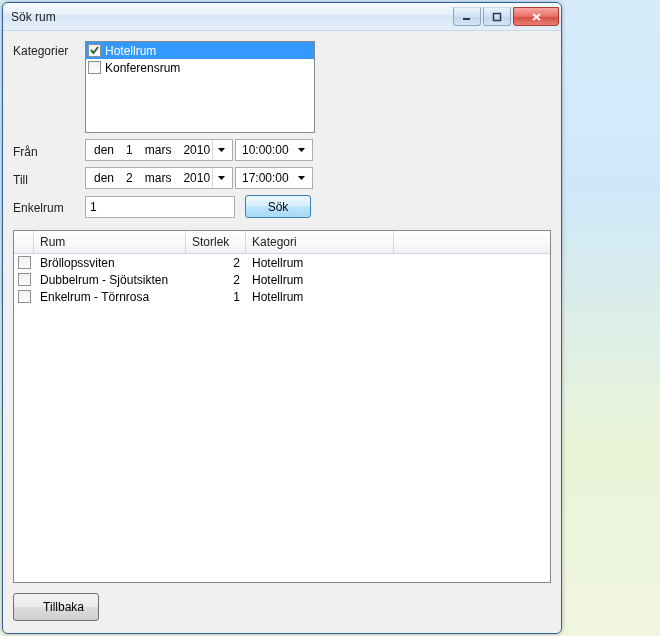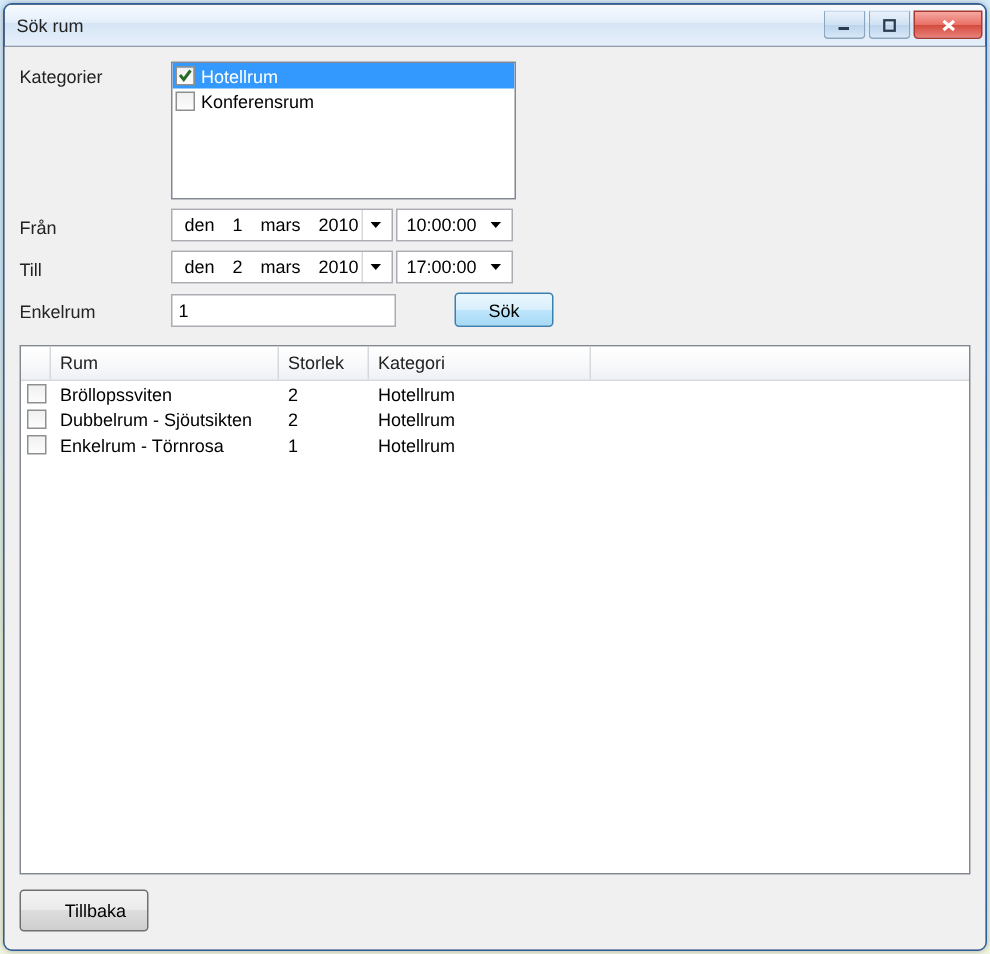--- a/index.html
+++ b/index.html
@@ -9,24 +9,24 @@
     font-family: "Segoe UI", Tahoma, sans-serif;
     font-size: 12px;
     background: linear-gradient(to bottom, #d7ecfb 0%, #cfe8f9 30%, #eaf4d8 70%, #f0f5e0 100%);
     width: 660px;
     height: 636px;
     overflow: hidden;
   }
   .window {
     position: absolute;
     top: 2px; left: 2px;
-    width: 656px; height: 632px;
+    width: 560px; height: 632px;
     border: 1px solid #2e5f9e;
     border-radius: 6px;
-    background: #0f172a;
+    background: #86efac;
     box-shadow: 0 0 4px rgba(0,0,0,0.3);
     display: flex;
     flex-direction: column;
   }
   .titlebar {
     height: 28px;
     border-radius: 5px 5px 0 0;
     background: linear-gradient(to bottom, #f7fbff 0%, #e4eef9 45%, #d5e5f5 46%, #e6f0fa 100%);
     display: flex;
     align-items: center;
@@ -56,21 +56,21 @@
   }
   .win-btn svg { display: block; }
   .client {
     flex: 1;
     background: #f0f0f0;
     border-radius: 0 0 5px 5px;
     padding: 10px 10px 12px 10px;
     display: flex;
     flex-direction: column;
   }
-  .form-row { display: flex; align-items: flex-start; margin-bottom: 6px; gap: 29px; }
+  .form-row { display: flex; align-items: flex-start; margin-bottom: 6px; }
   .form-label { width: 72px; padding-top: 3px; color: #222; }
   .category-box {
     width: 230px; height: 92px;
     border: 1px solid #828790;
     background: #fff;
     overflow: auto;
   }
   .cat-item {
     display: flex; align-items: center;
     height: 17px;
@@ -150,21 +150,21 @@
   }
   .gh {
     display: flex; align-items: center;
     padding: 0 6px;
     border-right: 1px solid #d5d8dc;
     color: #222;
   }
   .gh:last-child { border-right: none; }
   .col-chk { width: 20px; padding: 0; }
   .col-room { width: 152px; }
-  .col-size { width: 60px; }
+  .col-size { width: 60px; text-align: right; }
   .col-cat { width: 148px; }
   .col-fill { flex: 1; }
   .grid-body { flex: 1; overflow: auto; }
   .grow {
     display: flex; height: 17px; align-items: center;
     color: #000;
   }
   .gc { padding: 0 6px; }
   .footer {
     display: flex; justify-content: space-between;

